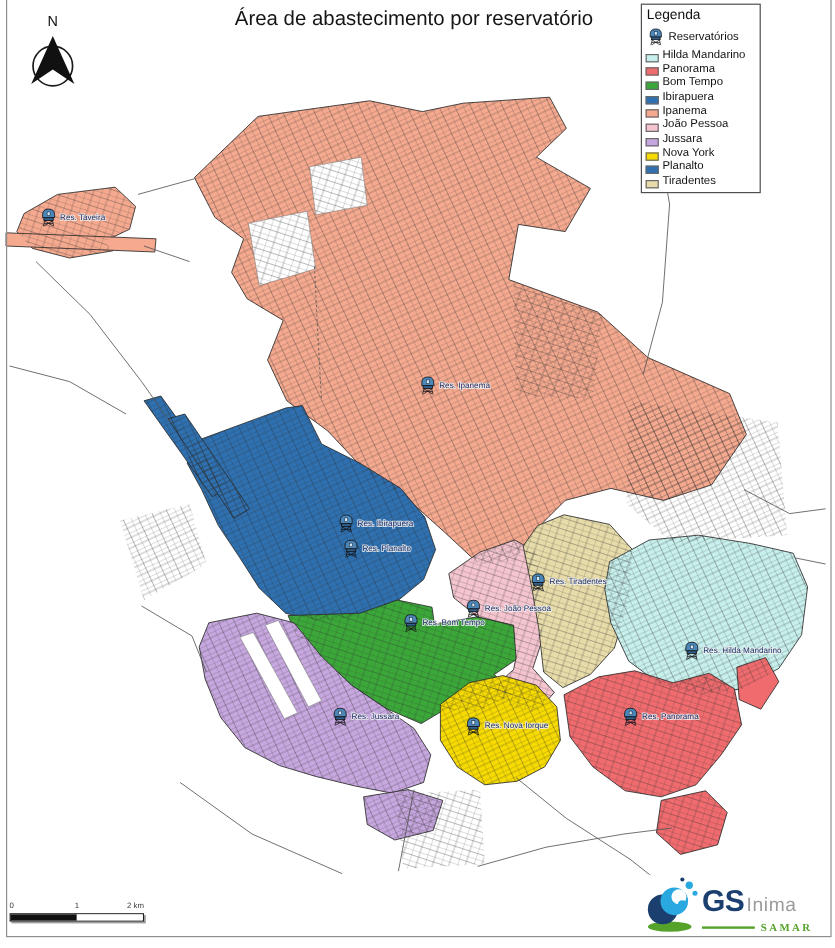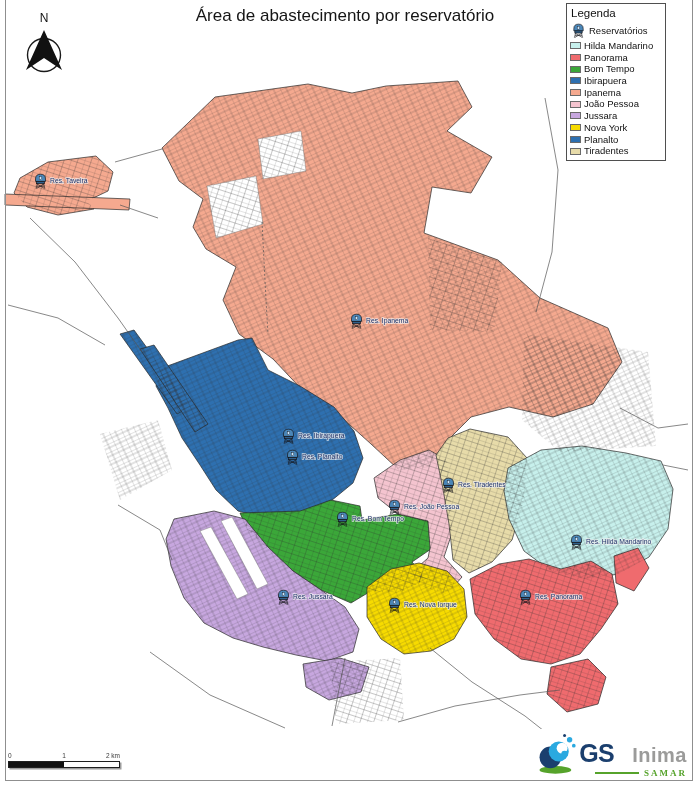--- a/index.html
+++ b/index.html
@@ -4,43 +4,43 @@
 <style>
   html,body{margin:0;padding:0;background:#ffffff;font-family:"Liberation Sans",sans-serif;}
   .page{position:relative;width:696px;height:790px;background:#ffffff;overflow:hidden;}
   .frame{position:absolute;left:5px;top:-2px;right:3px;bottom:9px;border:1px solid #8f8f8f;pointer-events:none;}
   .map-svg{position:absolute;left:0;top:0;}
   
   .title{position:absolute;top:5px;left:110px;width:470px;text-align:center;color:#151515;z-index:5;}
   .title .l1{font-size:17px;line-height:21px;}
   .title .l2{font-size:16px;line-height:20px;}
   
-  .legend{position:absolute;left:566px;top:3px;width:100px;background:#fff;border:1px solid #4f4f4f;
+  .legend{position:absolute;left:534px;top:3px;width:100px;background:#fff;border:1px solid #4f4f4f;
           padding:2px 3px 3px 3px;box-sizing:border-box;z-index:6;}
   .lg-title{font-size:11.5px;color:#111;margin:1px 0 4px 1px;}
   .lg-res{display:flex;align-items:center;gap:4px;font-size:9.5px;color:#111;margin:0 0 2px 2px;}
-  .lg-row{display:flex;align-items:center;gap:3px;font-size:9.5px;color:#111;line-height:11.7px;height:11.7px;}
+  .lg-row{display:flex;align-items:flex-end;gap:3px;font-size:9.5px;color:#111;line-height:11.7px;height:11.7px;}
   .sw{width:11px;height:7px;border:1px solid #6a6a6a;flex:none;box-sizing:border-box;}
   
   .map-label{font-size:6.8px;fill:#1c2f66;paint-order:stroke;stroke:#f2f2f2;stroke-width:1.5px;stroke-opacity:.8;}
   
   .scalebar{position:absolute;left:8px;top:752px;width:112px;z-index:5;}
   .sb-labels{position:relative;height:9px;font-size:6.5px;color:#3a3a3a;}
   .sb-labels .t0{position:absolute;left:0;top:0;}
   .sb-labels .t1{position:absolute;left:50%;transform:translateX(-50%);top:0;}
   .sb-labels .t2{position:absolute;right:0;top:0;}
   .sb-bar{height:5px;border:1px solid #1f1f1f;display:flex;box-shadow:1.5px 1.5px 0 rgba(140,140,140,.85);background:#fff;}
   .sb-seg1{flex:1;background:#111;}
   .sb-seg2{flex:1;background:#fff;}
   
   .logo{position:absolute;left:537px;top:729px;width:150px;height:49px;display:flex;align-items:flex-end;background:#fff;z-index:5;}
   .logo-text{margin-left:2px;}
   .logo-main{display:flex;align-items:baseline;line-height:24px;}
   .logo-gs{font-size:25px;font-weight:bold;letter-spacing:-.5px;}
-  .logo-inima{font-size:20px;font-weight:bold;letter-spacing:.5px;margin-left:18px;}
+  .logo-inima{font-size:16px;font-weight:normal;letter-spacing:.5px;margin-left:2px;}
   .logo-sub{display:flex;align-items:center;justify-content:flex-end;margin-top:1px;}
   .logo-line{height:2px;width:44px;margin-right:5px;}
   .logo-samar{font-size:9px;font-weight:bold;letter-spacing:2px;}
 </style>
 </head>
 <body>
 
 <div class="page">
 
   <svg class="map-svg" width="696" height="790" viewBox="0 0 696 790">

